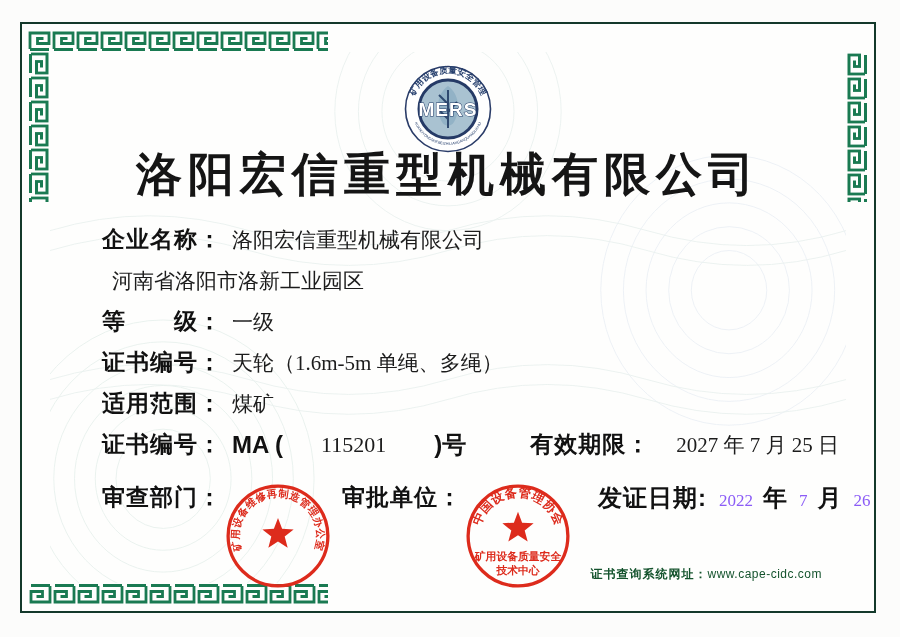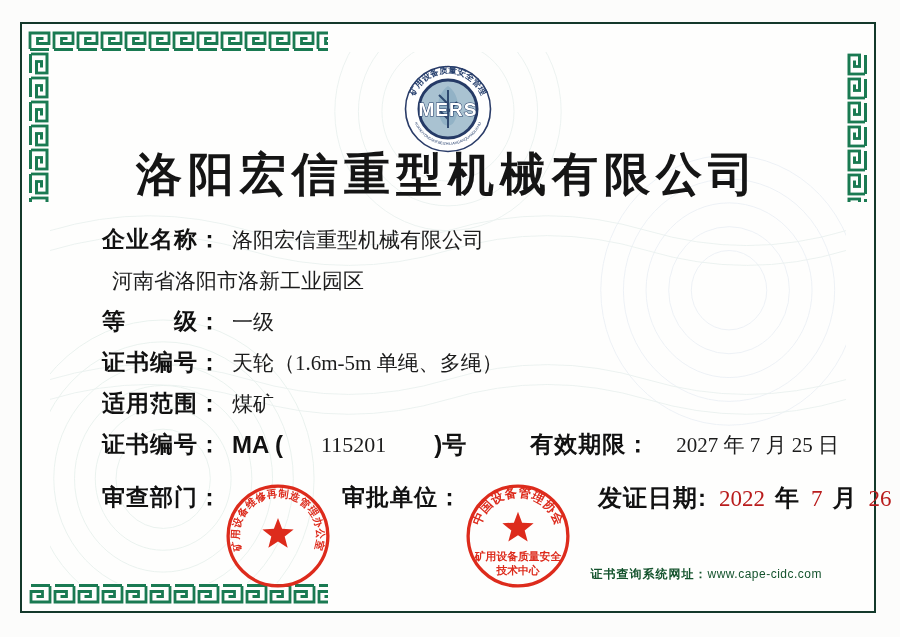--- a/index.html
+++ b/index.html
@@ -27,21 +27,21 @@
   .certno-prefix,.certno-suffix{font-size:24px;font-weight:bold;color:#111;margin-left:10px;text-align:right;}
   .certno-num{font-size:22px;color:#1c1c1c;margin:0 38px;
               font-family:"Liberation Serif","DejaVu Serif",serif;}
   .validity{margin-left:64px;display:flex;align-items:center;gap:16px;}
   .bottom-row{position:absolute;left:52px;right:30px;top:430px;height:112px;
               display:flex;align-items:flex-start;white-space:nowrap;}
   .seal{flex:0 0 auto;margin:0 2px;}
   .approve-lbl{margin-left:8px;}
   .issue{margin-left:24px;display:flex;align-items:baseline;}
   .issue .lbl{font-size:24px;}
-  .num{font-size:23px;color:#b91c1c;margin-left:12px;
+  .num{font-size:17px;color:#8b5cf6;margin-left:12px;
        font-family:"Liberation Serif","DejaVu Serif",serif;}
   .unit{font-size:24px;font-weight:bold;color:#111;margin-left:10px;}
   .footer{position:absolute;top:514px;right:24px;font-size:12px;color:#14532d;}
   .footer .flabel{font-weight:bold;letter-spacing:1px;}
   .footer .furl{font-family:"Liberation Sans",sans-serif;letter-spacing:.5px;}
   .seal-ring-text{font-weight:bold;letter-spacing:.5px;}
   text{font-family:"Liberation Sans",sans-serif;}
 </style>
 </head>
 <body>

